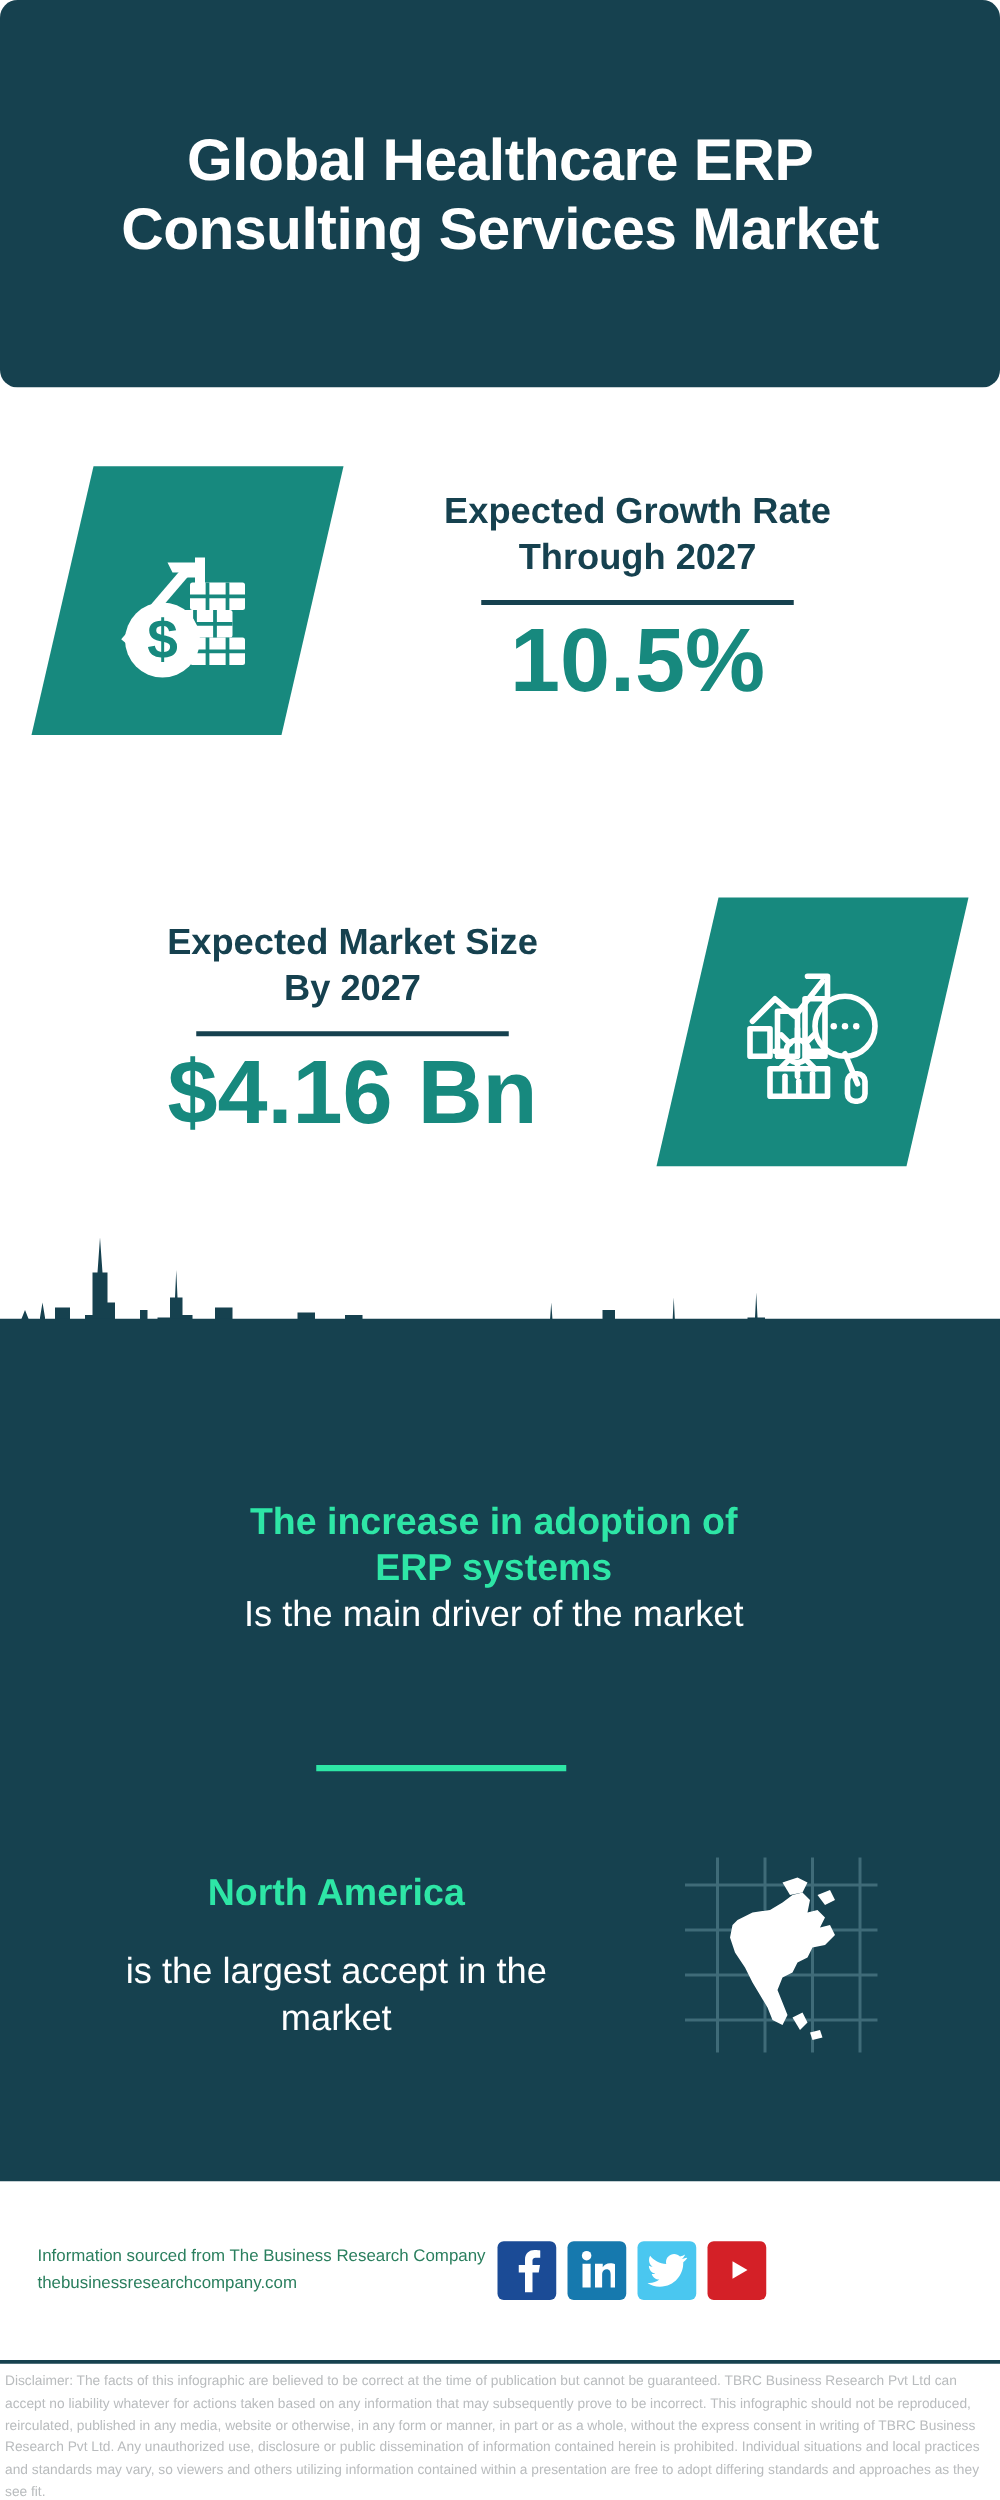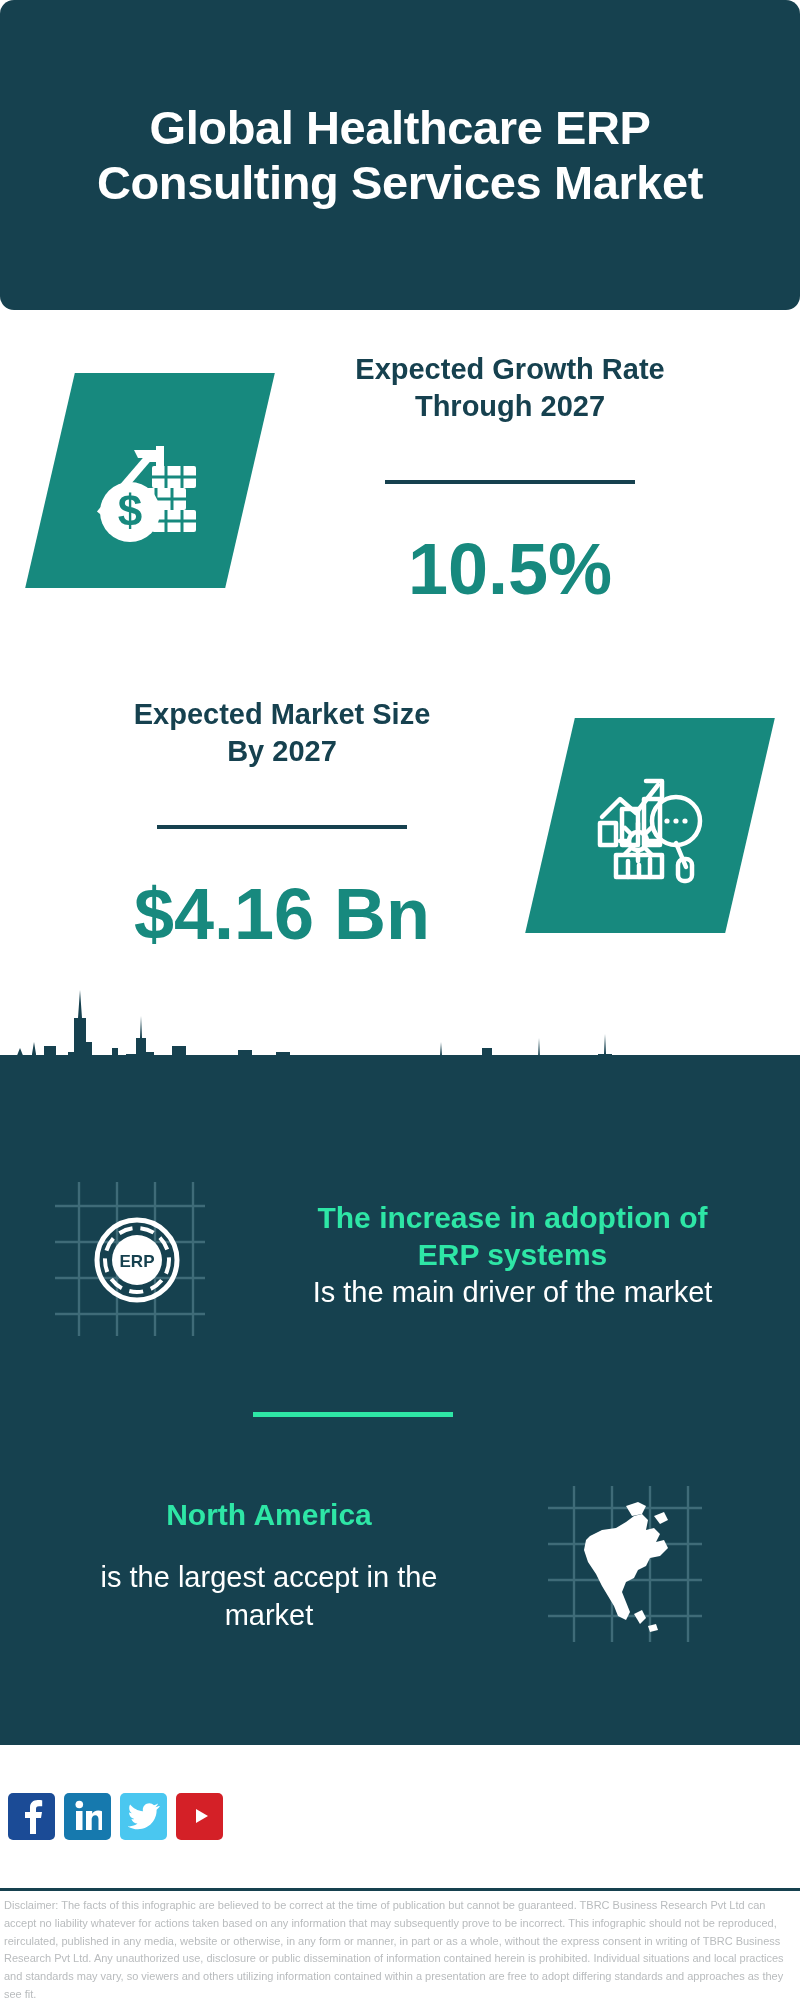--- a/index.html
+++ b/index.html
@@ -39,21 +39,21 @@
   .stat-row-2 { top:700px; height:250px; }
 
   .para {
     width:200px; height:215px; flex:none;
     background:#17897e;
     transform:skewX(-13deg);
     display:flex; align-items:center; justify-content:center;
   }
   .para > svg { transform:skewX(13deg); }
 
-  .stat-text { flex:1; display:flex; flex-direction:column; align-items:center;gap:40px; }
+  .stat-text { flex:1; display:flex; flex-direction:column; align-items:center; }
   .stat-label {
     color:#16414f; font-size:29px; font-weight:bold; line-height:1.28;
     text-align:center; width:330px;
   }
   .stat-rule {
     width:250px; height:4px; background:#16414f; margin:14px 0 6px 0;
   }
   .stat-value {
     color:#17897e; font-size:72px; font-weight:bold; line-height:1.1;
     text-align:center;
@@ -212,40 +212,20 @@
     </div>
   </div>
 
   <svg class="skyline" viewBox="0 0 800 120" preserveAspectRatio="none">
     <path fill="#16414f" d="M0,120 L0,98 L8,98 L8,88 L14,88 L16,78 L20,68 L24,78 L26,88 L32,88 L32,74 L34,62 L36,74 L36,88 L44,88 L44,66 L56,66 L56,88 L62,88 L62,98 L68,98 L68,72 L74,72 L74,38 L78,38 L80,10 L82,38 L86,38 L86,62 L92,62 L92,76 L98,76 L98,88 L104,88 L104,78 L112,78 L112,68 L118,68 L118,84 L126,84 L126,74 L136,74 L136,58 L140,58 L141,36 L142,58 L146,58 L146,72 L154,72 L154,86 L162,86 L162,76 L172,76 L172,66 L186,66 L186,82 L196,82 L196,92 L206,92 L206,78 L216,78 L216,88 L224,88 L224,80 L238,80 L238,70 L252,70 L252,98 L260,98 L260,88 L268,88 L268,104 L276,104 L276,72 L290,72 L290,100 L302,100 L302,108 L318,108 L318,98 L326,98 L326,88 L334,88 L334,102 L346,102 L346,94 L352,94 L352,86 L362,86 L362,104 L372,104 L372,96 L378,96 L378,86 L386,86 L386,100 L398,100 L398,92 L404,92 L404,82 L412,82 L412,104 L420,104 L420,94 L430,94 L430,88 L436,88 L436,76 L440,76 L441,62 L442,76 L446,76 L446,90 L456,90 L456,102 L468,102 L468,90 L476,90 L476,78 L482,78 L482,68 L492,68 L492,84 L500,84 L500,96 L512,96 L512,104 L520,104 L520,88 L532,88 L532,78 L538,78 L539,58 L540,78 L546,78 L546,90 L556,90 L556,100 L564,100 L564,92 L572,92 L572,82 L580,82 L580,98 L590,98 L590,88 L598,88 L598,74 L604,74 L605,54 L606,74 L612,74 L612,86 L620,86 L620,96 L632,96 L632,86 L640,86 L640,100 L652,100 L652,90 L660,90 L660,80 L668,80 L668,94 L676,94 L676,84 L688,84 L688,96 L700,96 L700,86 L712,86 L712,100 L724,100 L724,90 L734,90 L734,78 L744,78 L744,92 L756,92 L756,82 L768,82 L768,94 L780,94 L780,86 L792,86 L792,98 L800,98 L800,120 Z"></path>
   </svg>
 
   <div class="dark-zone"></div>
 
   <div class="feature feature-1">
-    <div class="grid-icon f1-icon">
-      <svg width="190" height="175" viewBox="0 0 190 175">
-        <g stroke="#3f6b78" stroke-width="2.4" fill="none">
-          <line x1="10" y1="38" x2="160" y2="38"></line>
-          <line x1="10" y1="74" x2="160" y2="74"></line>
-          <line x1="10" y1="110" x2="160" y2="110"></line>
-          <line x1="10" y1="146" x2="160" y2="146"></line>
-          <line x1="34" y1="14" x2="34" y2="168"></line>
-          <line x1="72" y1="14" x2="72" y2="168"></line>
-          <line x1="110" y1="14" x2="110" y2="168"></line>
-          <line x1="148" y1="14" x2="148" y2="168"></line>
-        </g>
-        <g transform="translate(92,92)">
-          <circle cx="0" cy="0" r="40" fill="none" stroke="#ffffff" stroke-width="5"></circle>
-          <circle cx="0" cy="0" r="32" fill="none" stroke="#ffffff" stroke-width="4" stroke-dasharray="14 8"></circle>
-          <circle cx="0" cy="0" r="25" fill="#ffffff"></circle>
-          <text x="0" y="7" font-family="Liberation Sans, sans-serif" font-size="17" font-weight="bold" fill="#16414f" text-anchor="middle">ERP</text>
-        </g>
-      </svg>
-    </div>
     <div class="feature-text f1-text">
       <div class="feat-head">The increase in adoption of ERP systems</div>
       <div class="feat-sub">Is the main driver of the market</div>
     </div>
   </div>
 
   <div class="mid-divider"></div>
 
   <div class="feature feature-2">
     <div class="feature-text f2-text">
@@ -272,20 +252,24 @@
           <path d="M96 28 L108 24 L116 28 L112 36 L102 38 Z"></path>
           <path d="M124 38 L134 34 L138 42 L130 46 Z"></path>
           <path d="M104 136 L112 132 L116 140 L110 146 Z"></path>
           <path d="M118 148 L126 146 L128 152 L120 154 Z"></path>
         </g>
       </svg>
     </div>
   </div>
 
   <div class="footer">
+    <div class="footer-src">
+      <div>Information sourced from The Business Research Company</div>
+      <div>thebusinessresearchcompany.com</div>
+    </div>
     <div class="socials">
       <div class="soc soc-fb">
         <svg width="26" height="36" viewBox="0 0 26 36">
             <path fill="#ffffff" d="M17 36V20h5l1-6h-6v-3c0-1.7.5-2.8 3-2.8h3.2V2.3C22.6 2.2 20.8 2 18.7 2 14.3 2 11 4.7 11 9.6V14H6v6h5v16z"></path>
           </svg>
       </div>
       <div class="soc soc-li">
         <svg width="28" height="32" viewBox="0 0 28 32">
           <rect x="2" y="11" width="6.5" height="19" fill="#ffffff"></rect>
           <circle cx="5.3" cy="4.5" r="3.8" fill="#ffffff"></circle>

